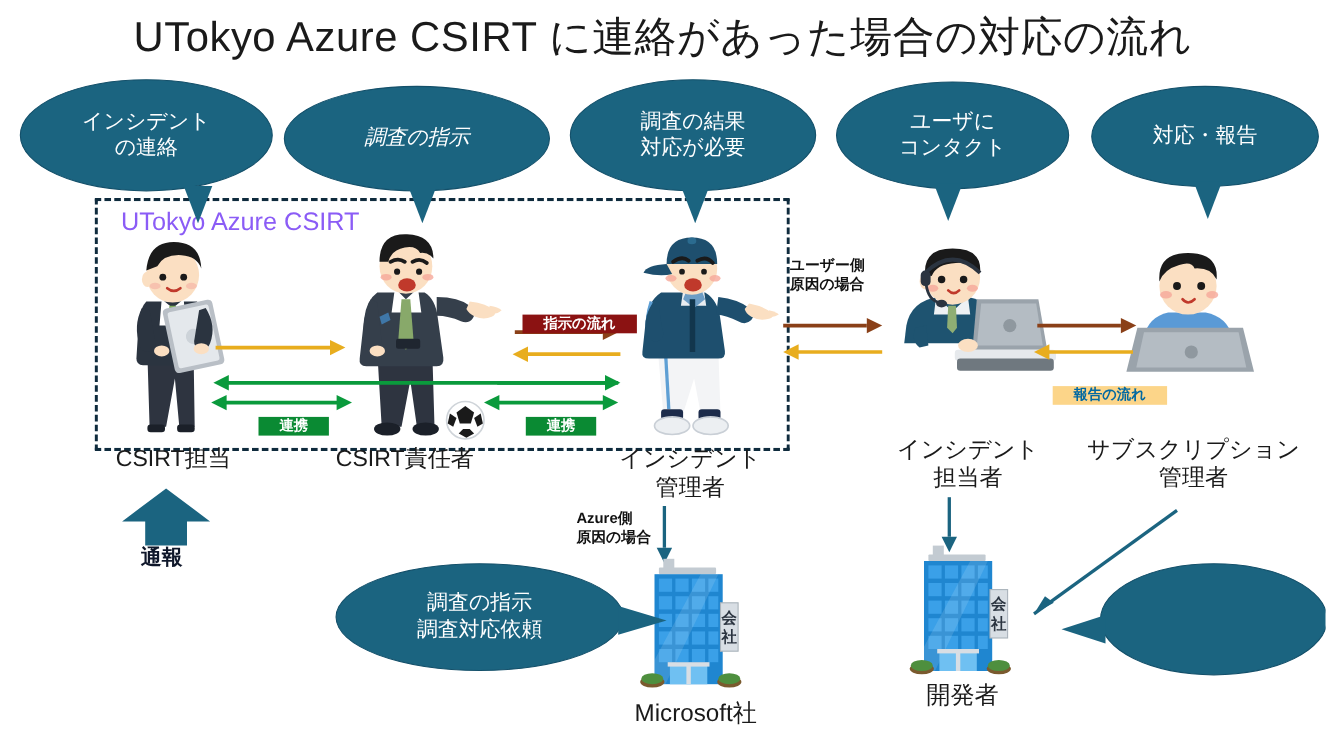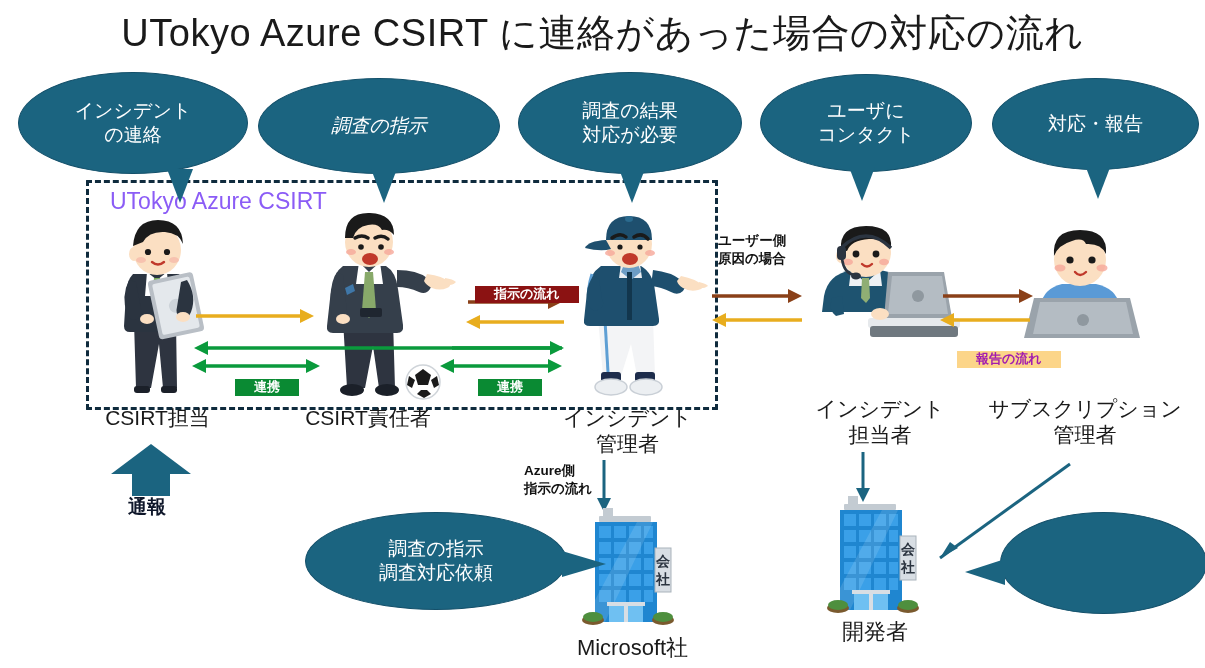--- a/index.html
+++ b/index.html
@@ -57,21 +57,21 @@
   .arrow-wrap{position:absolute;}
   svg{display:block;overflow:visible;}
 
   
   .tag{
     position:absolute;font-size:13px;font-weight:700;padding:1px 19px;
     white-space:nowrap;line-height:1.15;margin-top:18px;
   }
   .tag-red{background:#8b1212;color:#ffffff;}
   .tag-green{background:#0a8a33;color:#ffffff;}
-  .tag-amber{background:#fcd589;color:#a21caf;}
+  .tag-amber{background:#fcd589;color:#0369a1;}
 
   .plain-note{
     position:absolute;font-size:13.5px;font-weight:700;color:#111;
     line-height:1.3;white-space:pre-line;
   }
   .bold-note{
     position:absolute;font-size:19px;font-weight:700;color:#0f172a;white-space:nowrap;
   }
 
   
@@ -336,21 +336,21 @@
 </svg>
 
 <div class="tag tag-red nosel" style="left:475px;top:268px;">指示の流れ</div>
 <div class="tag tag-green nosel" style="left:235px;top:361px;">連携</div>
 <div class="tag tag-green nosel" style="left:478px;top:361px;">連携</div>
 <div class="tag tag-amber nosel" style="left:957px;top:333px;">報告の流れ</div>
 
 <div class="plain-note nosel" style="left:718px;top:232px;">ユーザー側
 原因の場合</div>
 <div class="plain-note nosel" style="left:524px;top:462px;">Azure側
-指示の流れ</div>
+原因の場合</div>
 <div class="bold-note nosel" style="left:128px;top:494px;">通報</div>
 
 <svg class="abs" style="left:110px;top:444px;" width="82" height="52" viewBox="0 0 82 52">
   <path d="M41 0 L81 30 L60 30 L60 52 L22 52 L22 30 L1 30 Z" fill="#1b6480"></path>
 </svg>
 
 <svg class="abs" style="left:596px;top:460px;" width="16" height="52" viewBox="0 0 16 52">
   <line x1="8" y1="0" x2="8" y2="38" stroke="#1b6480" stroke-width="3"></line>
   <path d="M1 38 L15 38 L8 52 Z" fill="#1b6480"></path>
 </svg>

